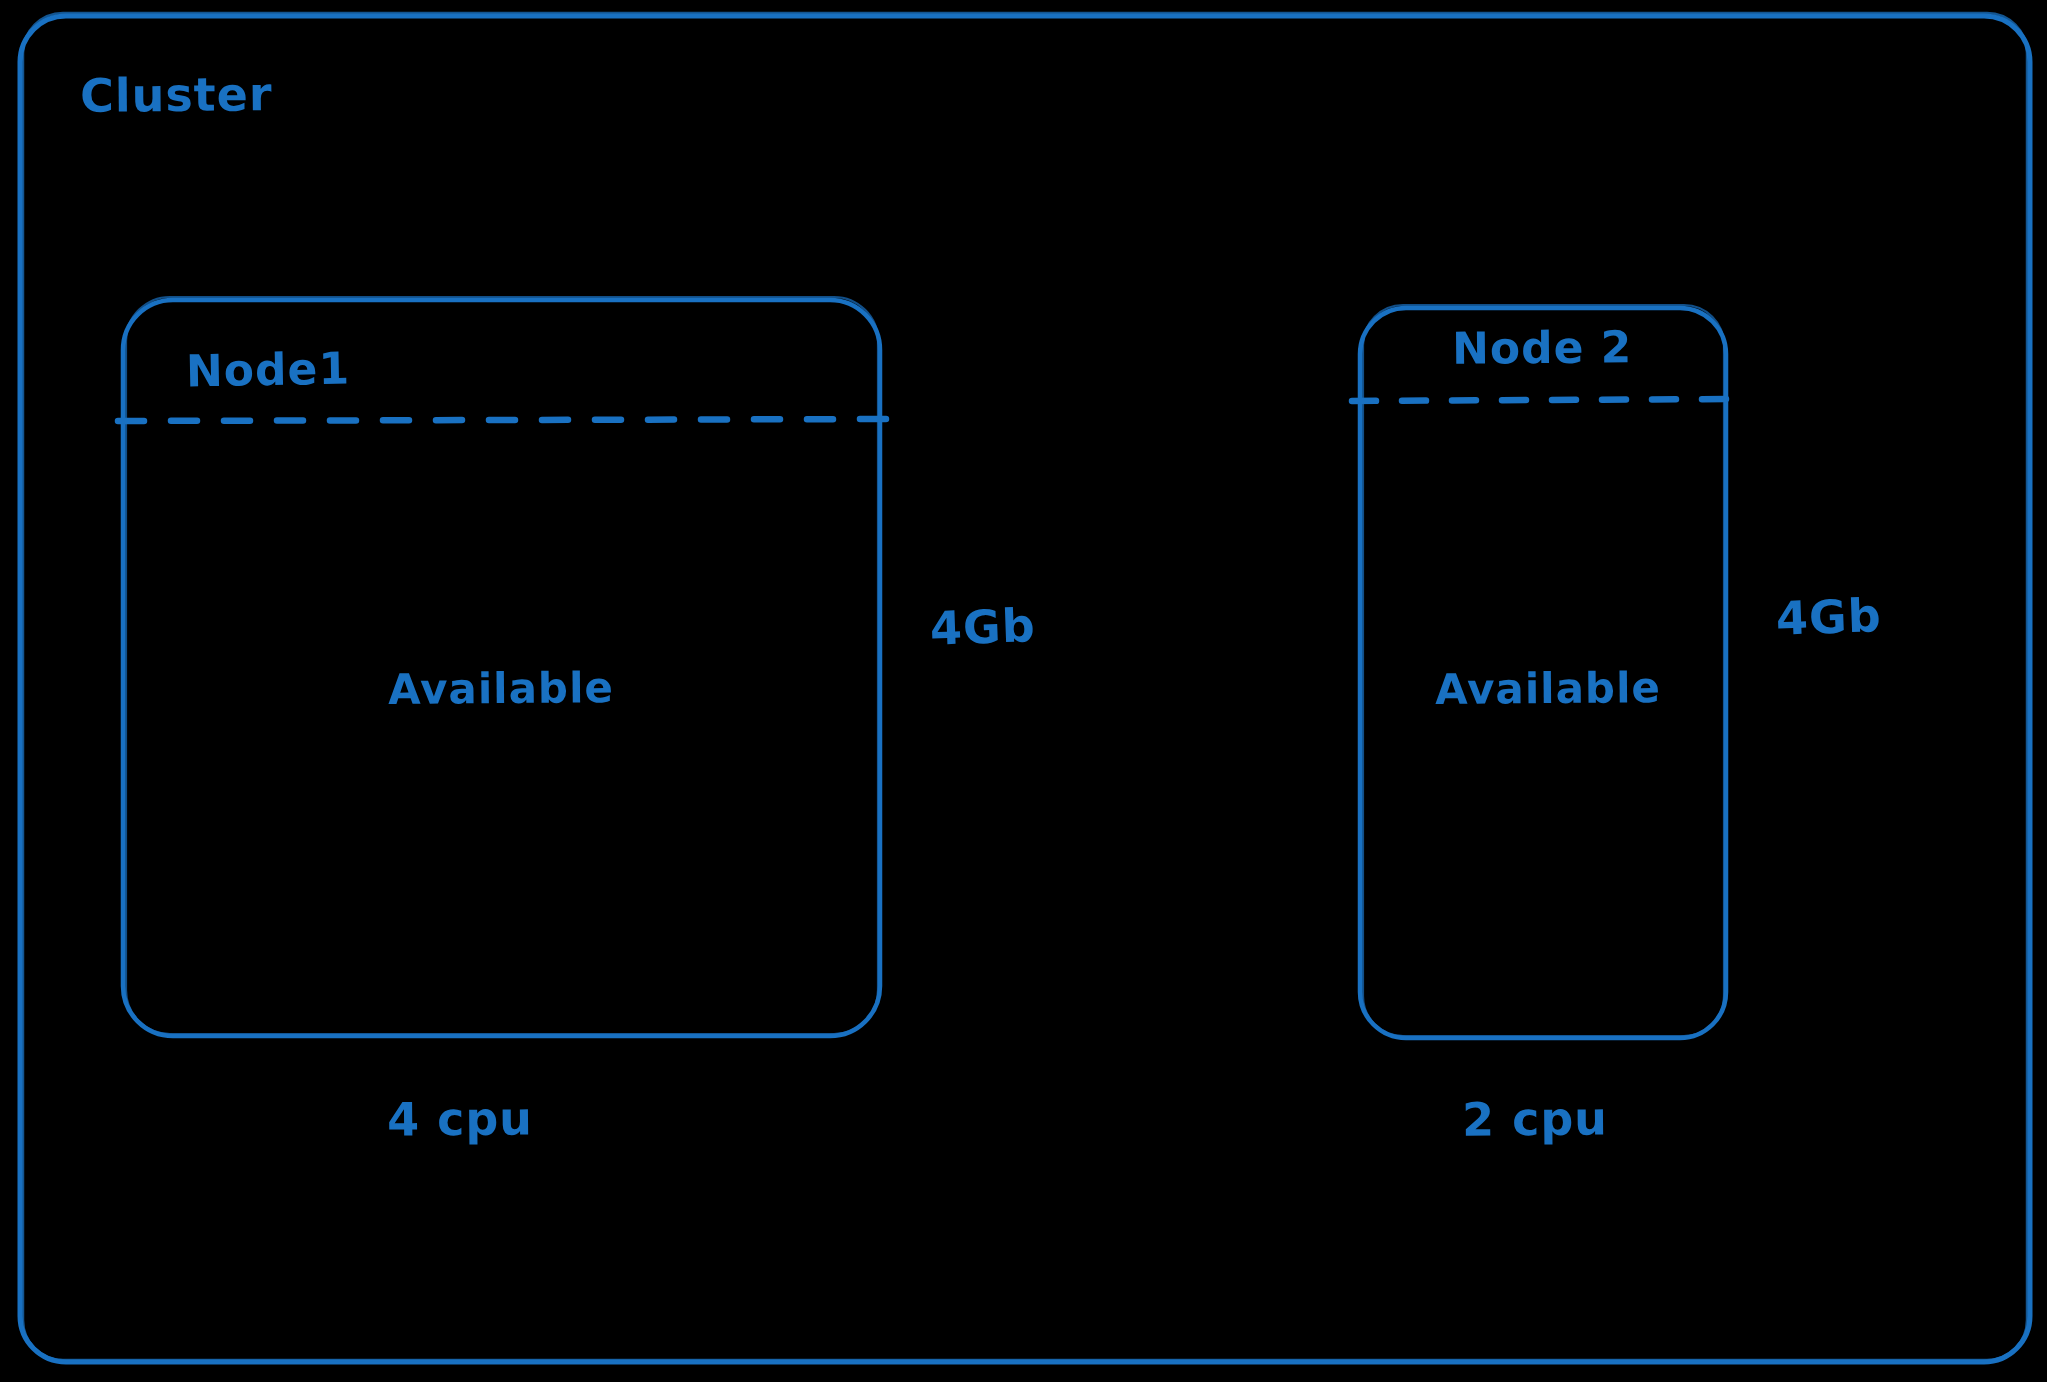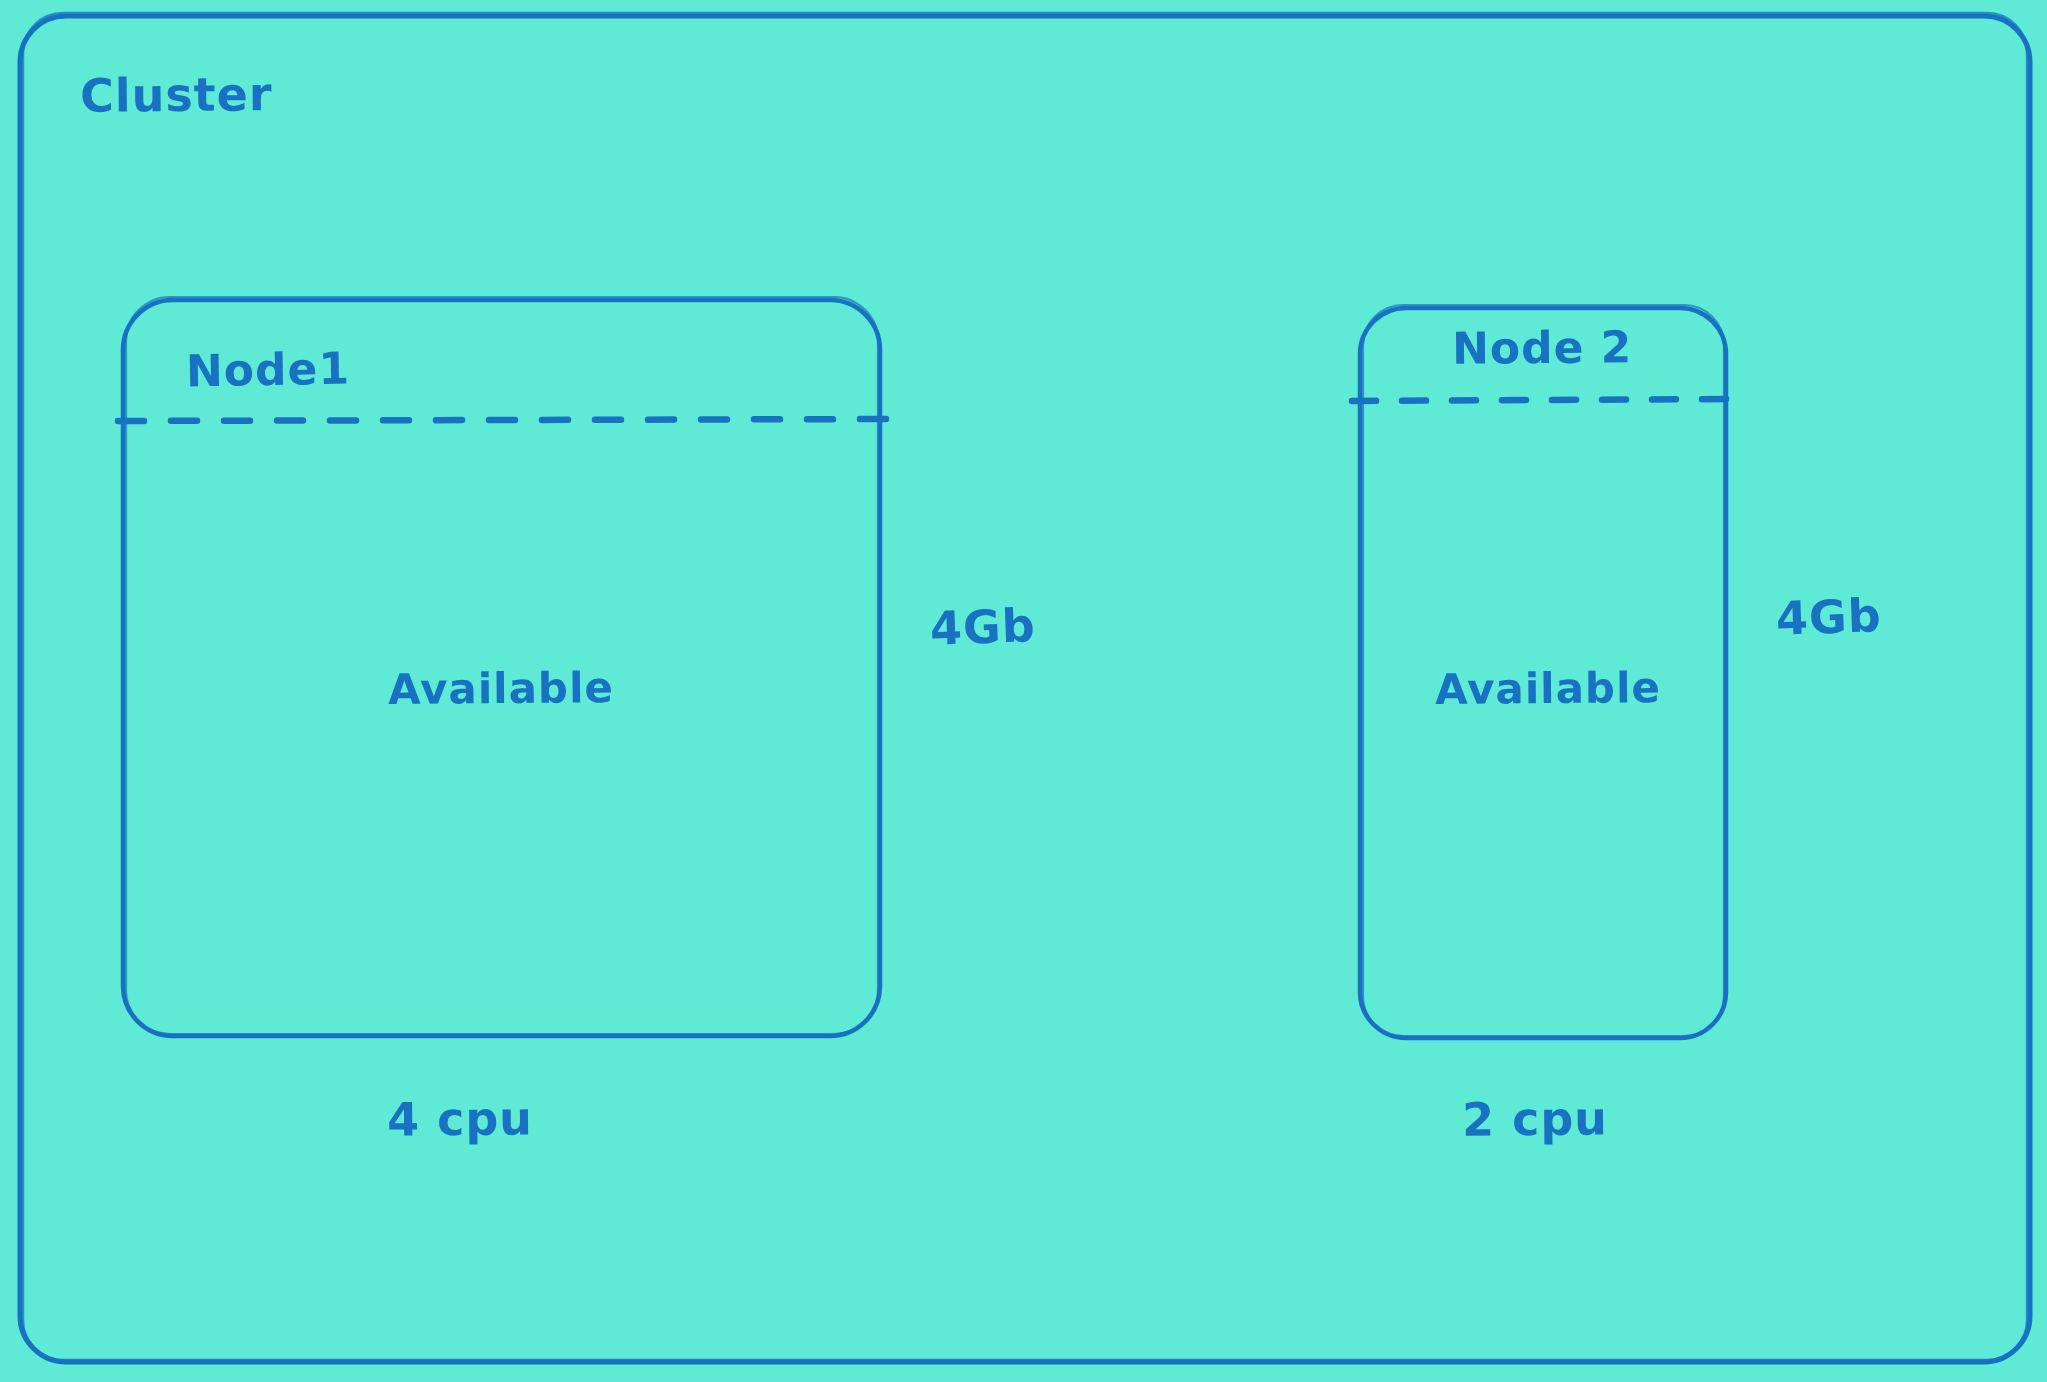--- a/index.html
+++ b/index.html
@@ -4,21 +4,21 @@
 <style>
   html, body {
     margin: 0;
     padding: 0;
     background: #ffffff;
   }
   .canvas {
     position: relative;
     width: 2047px;
     height: 1382px;
-    background: #5eead4;
+    background: #000000;
     overflow: hidden;
     font-family: "DejaVu Sans", sans-serif;
   }
   .shapes {
     position: absolute;
     left: 0;
     top: 0;
     width: 2047px;
     height: 1382px;
   }

